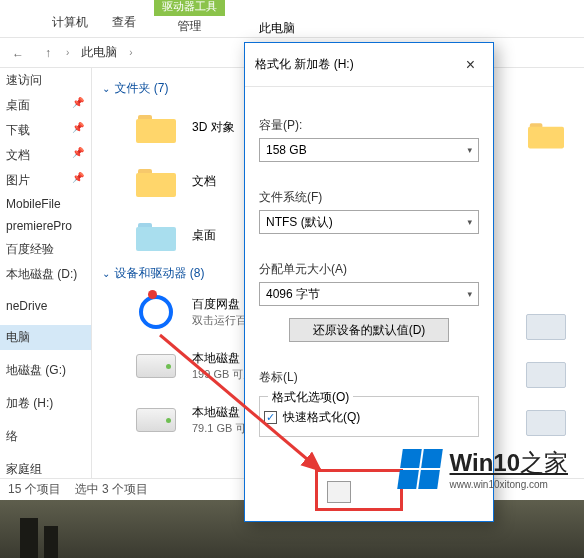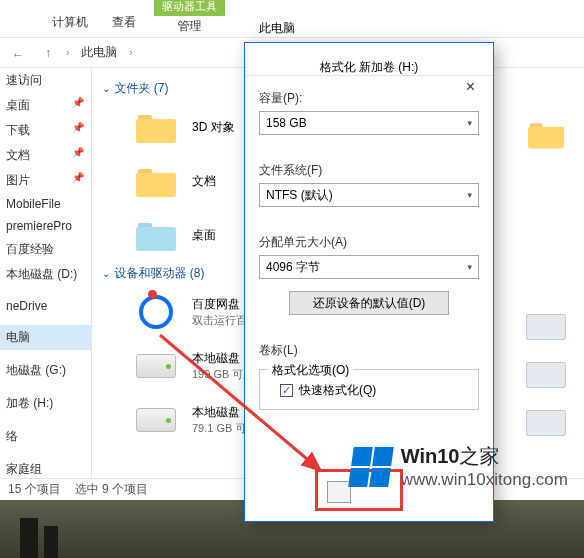--- a/index.html
+++ b/index.html
@@ -53,47 +53,47 @@
   
   .status { position:absolute; left:0; right:0; bottom:58px; height:22px; border-top:1px solid #e5e5e5; display:flex; align-items:center; padding:0 8px; gap:14px; color:#555; }
 
   
   .photostrip { position:absolute; left:0; right:0; bottom:0; height:58px; background:linear-gradient(#5e5e4d,#3a3a30); }
   .photostrip .silo { position:absolute; bottom:0; left:20px; width:18px; height:40px; background:#1a1a15; }
   .photostrip .silo2 { left:44px; width:14px; height:32px; }
 
   
   .dlg { position:absolute; left:244px; top:42px; width:250px; height:480px; background:#fff; border:1px solid #0b6fd6; box-shadow:4px 4px 16px rgba(0,0,0,.3); padding:0; }
-  .dlgtitle { height:32px; background:#fff; display:flex; align-items:center; padding:16px 10px; border-bottom:1px solid #e5e5e5;flex-direction:column; }
+  .dlgtitle { height:44px; background:#fff; display:flex; align-items:center; padding:0 10px; border-bottom:1px solid #e5e5e5; }
   .dlgtitle .x { margin-left:auto; font-size:16px; color:#333; padding:2px 8px; }
   .dlgbody { padding:10px 14px; }
   .flabel { margin-top:27px; margin-bottom:4px; color:#333; }
-  .flabel:first-child { margin-top:4px; }
+  .flabel:first-child { margin-top:20px; }
   .selbox { width:100%; height:24px; border:1px solid #a7a7a7; background:#fff; display:flex; align-items:center; padding:0 6px; position:relative; }
   .selbox .arrow { margin-left:auto; font-size:9px; color:#555; }
   .txtbox { width:100%; height:24px; border:1px solid #a7a7a7; padding:0 6px; display:flex; align-items:center; }
   .btn { display:inline-flex; align-items:center; justify-content:center; height:24px; padding:0 14px; border:1px solid #a7a7a7; background:#e6e6e6; }
   .btn.center { margin:12px auto 6px; display:flex; width:160px; }
-  .fieldset { border:1px solid #c8c8c8; padding:8px 20px 10px; margin-top:10px; position:relative; }
+  .fieldset { border:1px solid #c8c8c8; padding:8px 4px 10px; margin-top:10px; position:relative; }
   .fieldset .legend { position:absolute; top:-8px; left:8px; background:#fff; padding:0 4px; }
   .chk { display:flex; align-items:center; gap:6px; margin-top:4px; }
   .chkbox { width:13px; height:13px; border:1px solid #555; display:flex; align-items:center; justify-content:center; }
   .chkbox .mk { font-size:11px; color:#0b6fd6; line-height:1; }
   .redbox { position:absolute; left:70px; bottom:10px; width:88px; height:42px; border:3px solid #e53935; }
   .redbox2 { position:absolute; left:82px; bottom:18px; width:24px; height:22px; border:1px solid #999; background:#f2f2f2; }
 
   
   .arrowsvg { position:absolute; left:150px; top:330px; width:230px; height:160px; pointer-events:none; }
 
   
   .watermark { position:absolute; right:16px; bottom:68px; display:flex; align-items:center; gap:10px; color:#222; }
   .winlogo { width:40px; height:40px; display:grid; grid-template-columns:1fr 1fr; grid-template-rows:1fr 1fr; gap:2px; transform:skewX(-8deg); }
   .winlogo div { background:#0078d7; }
-  .wmtxt1 { font-size:20px; font-weight:bold; }
-  .wmtxt2 { font-size:17px; color:#555; }
+  .wmtxt1 { font-size:24px; font-weight:bold;text-decoration:underline; }
+  .wmtxt2 { font-size:10px; color:#555; }
 </style>
 </head>
 <body>
 
 <div class="ribbon">
   <span class="ticon"></span>
   <div class="rtab">计算机</div>
   <div class="rtab">查看</div>
   <div style="display:flex;flex-direction:column;align-items:center;margin-left:4px;">
     <div class="rtab cx" style="padding:2px 8px;font-size:11px;">驱动器工具</div>
@@ -237,21 +237,21 @@
     <div class="foldericon" style="transform:scale(.9);"></div>
     <div style="height:120px;"></div>
     <div class="driveblk"></div>
     <div class="driveblk"></div>
     <div class="driveblk"></div>
   </div>
 </div>
 
 <div class="status">
   <span>15 个项目</span>
-  <span>选中 9 个项目</span>
+  <span>选中 3 个项目</span>
 </div>
 
 <div class="photostrip">
   <div class="silo"></div>
     <div class="silo silo2"></div>
 </div>
 
 <div class="dlg">
   <div class="dlgtitle">
     <span>格式化 新加卷 (H:)</span>

